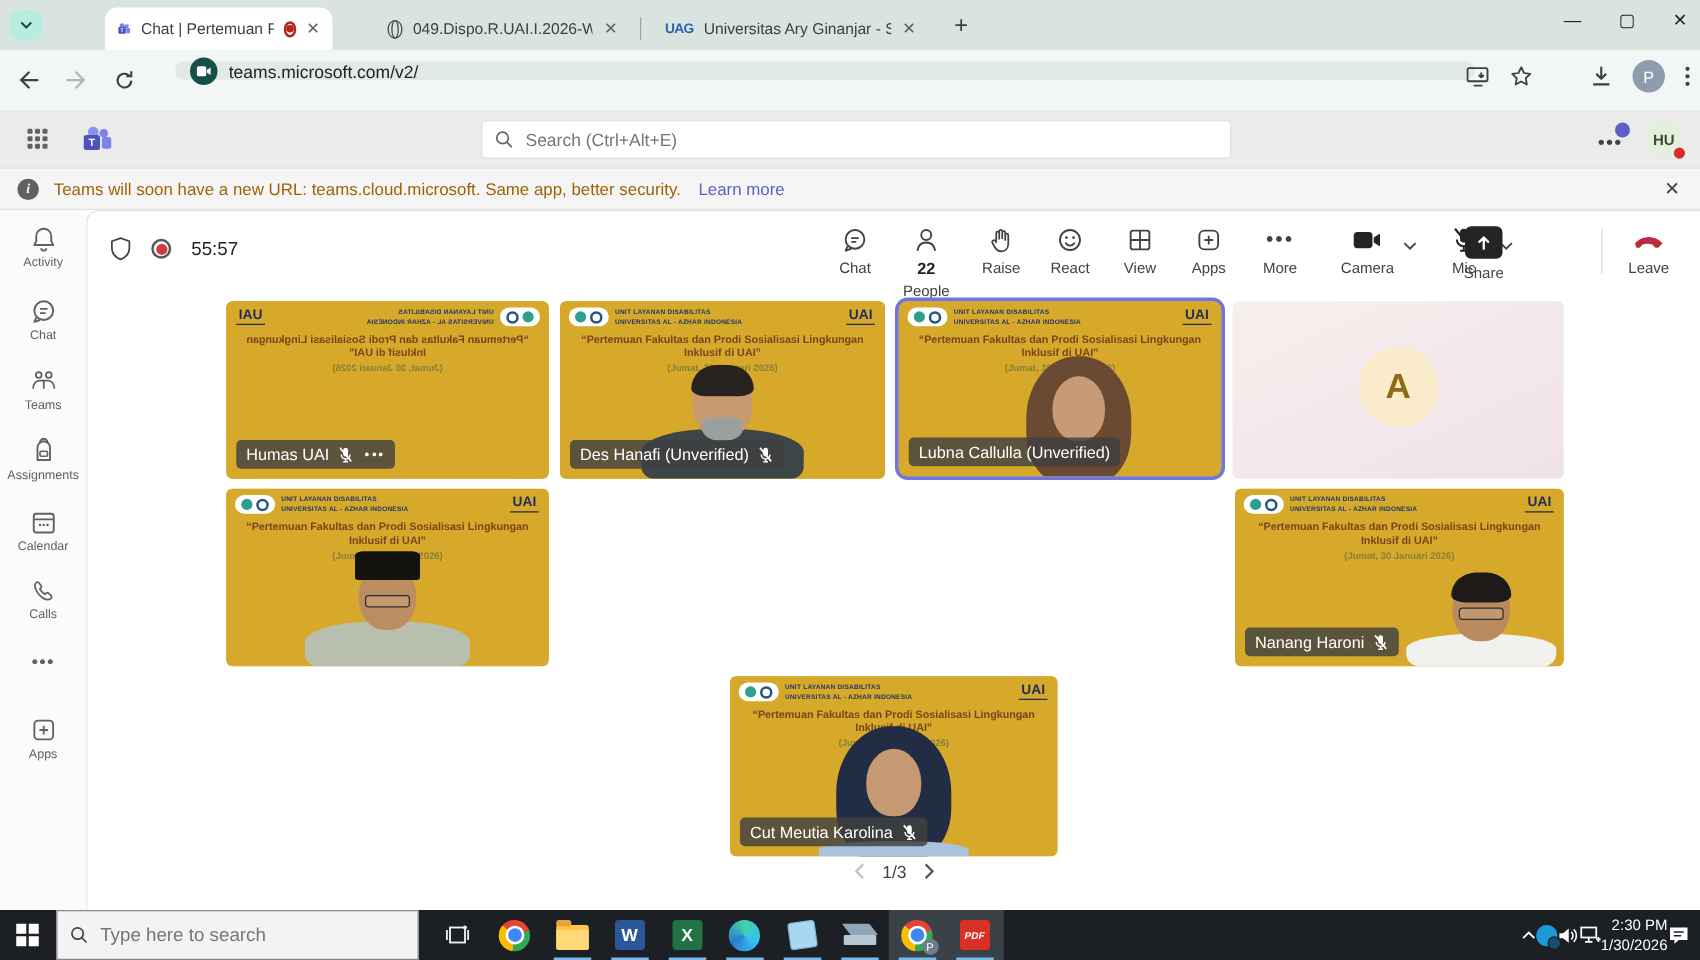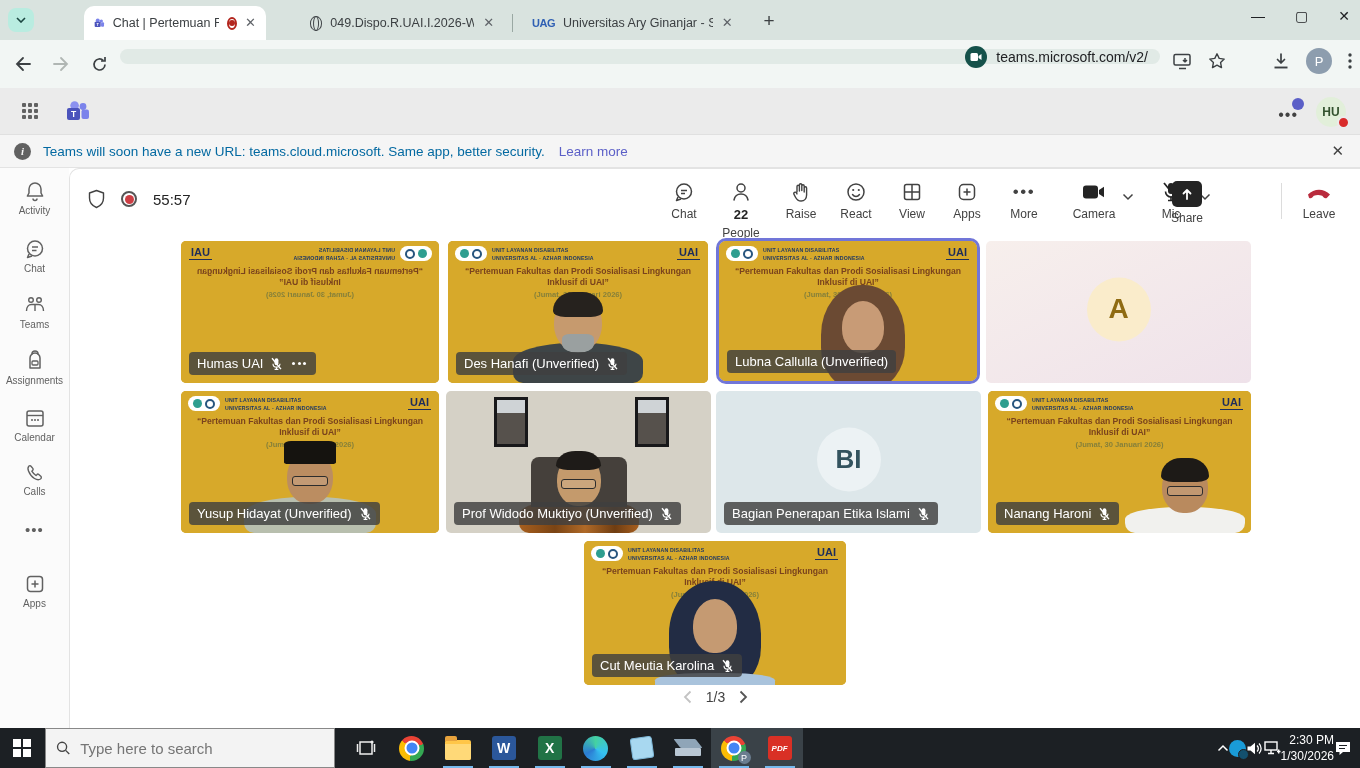--- a/index.html
+++ b/index.html
@@ -18,42 +18,42 @@
   .rec-badge i { width:6px; height:6px; border-radius:50%; background:#b3261e; }
   .teams-fav { width:16px; height:16px; position:relative; }
   .globe-fav { width:15px; height:15px; border-radius:50%; border:1.7px solid #404548; position:relative; }
   .globe-fav:before { content:""; position:absolute; left:45%; top:-1px; bottom:-1px; width:38%; border:1.4px solid #404548; border-radius:50%; transform:translateX(-50%); left:50%; }
   .uag-fav { font-size:11px; font-weight:700; color:#2f5fb3; letter-spacing:-0.5px; }
   .newtab { position:absolute; left:758px; top:10px; font-size:19px; color:#3c4043; width:22px; text-align:center; }
   .wincontrols { position:absolute; right:10px; top:8px; display:flex; gap:30px; color:#202124; font-size:14px; }
 
   #toolbar { position:absolute; left:0; top:40px; width:1360px; height:48px; background:#f2f6f4; display:flex; align-items:center; }
   .navbtn { width:30px; height:30px; display:flex; align-items:center; justify-content:center; margin-left:8px; }
-  #omnibox { position:absolute; left:120px; top:49px; width:1040px; height:15px; border-radius:16px; background:#e1eae6; display:flex; align-items:center; padding:0 12px;justify-content:flex-end; }
+  #omnibox { position:absolute; left:140px; top:49px; width:1040px; height:15px; border-radius:16px; background:#e1eae6; display:flex; align-items:center; padding:0 12px; }
   .site-chip { width:22px; height:22px; border-radius:50%; background:#15514a; display:flex; align-items:center; justify-content:center; margin-right:9px; }
   #omnibox .url { font-size:14px; color:#202124; }
   .tb-right { position:absolute; right:8px; top:48px; display:flex; align-items:center; gap:16px; }
   .avatarP { width:26px; height:26px; border-radius:50%; background:#8d9dae; color:#fff; font-size:13px; display:flex; align-items:center; justify-content:center; }
 
   
   #teamsbar { position:absolute; left:0; top:88px; width:1360px; height:47px; background:#ebebeb; border-bottom:1px solid #e0e0e0; }
   .waffle { position:absolute; left:22px; top:15px; width:18px; height:18px; display:grid; grid-template-columns:repeat(3,4px); grid-template-rows:repeat(3,4px); gap:2px; }
   .waffle i { background:#616161; border-radius:1px; }
   .tlogo { position:absolute; left:66px; top:12px; }
   #teams-search { position:absolute; left:385px; top:8px; width:600px; height:31px; background:#fff; border:1px solid #e0e0e0; border-radius:4px; display:flex; align-items:center; padding:0 10px; gap:10px; }
   #teams-search input { border:none; outline:none; font-size:14px; color:#616161; background:transparent; width:100%; font-family:"Liberation Sans",sans-serif; }
   .hdr-more { position:absolute; right:62px; top:18px; color:#424242; font-size:16px; letter-spacing:1px; }
   .hdr-dot { position:absolute; right:56px; top:10px; width:12px; height:12px; border-radius:50%; background:#5b5fc7; }
   .avatarHU { position:absolute; right:14px; top:9px; width:30px; height:30px; border-radius:50%; background:#e2efda; color:#33522e; font-size:12px; font-weight:bold; display:flex; align-items:center; justify-content:center; }
   .statusdot { position:absolute; right:10px; top:28px; width:13px; height:13px; border-radius:50%; background:#d92b2b; border:2px solid #ebebeb; }
 
   
   #banner { position:absolute; left:0; top:135px; width:1360px; height:33px; background:#f5f5f5; border-bottom:1px solid #e3e3e3; display:flex; align-items:center; padding:0 14px; gap:12px; }
   .info-ic { width:17px; height:17px; border-radius:50%; background:#616161; color:#f5f5f5; font-size:11px; font-weight:bold; display:flex; align-items:center; justify-content:center; font-family:"Liberation Serif",serif; font-style:italic; }
-  #banner .txt { font-size:13.5px; color:#0369a1; }
+  #banner .txt { font-size:13.5px; color:#a16207; }
   #banner .link { font-size:13.5px; color:#5b5fc7; margin-left:2px; }
   #banner .bx { position:absolute; right:16px; color:#424242; font-size:15px; }
 
   
   #sidebar { position:absolute; left:0; top:168px; width:69px; height:560px; background:#fbfbfb; }
   .side-item { position:absolute; left:0; width:69px; display:flex; flex-direction:column; align-items:center; gap:3px; color:#616161; }
   .side-item .lbl { font-size:10px; color:#616161; }
 
   
   #stage { position:absolute; left:69px; top:168px; width:1291px; height:560px; background:#fff; border-left:1px solid #e3e3e3; border-top:1px solid #e3e3e3; border-top-left-radius:10px; }
@@ -243,20 +243,27 @@
       <i></i>
       <i></i>
     </div>
   <svg class="tlogo" width="26" height="24" viewBox="0 0 26 24">
       <circle cx="17" cy="6.5" r="3.4" fill="#7b83eb"></circle>
       <circle cx="8.6" cy="5.6" r="4.3" fill="#8b91f0"></circle>
       <rect x="1" y="8" width="13" height="12" rx="2" fill="#4b53bc"></rect>
       <text x="7.5" y="16.8" font-size="8.5" fill="#fff" text-anchor="middle" font-weight="bold">T</text>
       <rect x="15.5" y="9.5" width="7.5" height="9.5" rx="2" fill="#7b83eb"></rect>
     </svg>
+  <div id="teams-search">
+    <svg width="15" height="15" viewBox="0 0 15 15">
+        <circle cx="6.3" cy="6.3" r="4.8" fill="none" stroke="#616161" stroke-width="1.4"></circle>
+        <path d="M10 10l4 4" stroke="#616161" stroke-width="1.4"></path>
+      </svg>
+    <input placeholder="Search (Ctrl+Alt+E)" style="">
+  </div>
   <div class="hdr-more">•••</div>
   <div class="hdr-dot"></div>
   <div class="avatarHU">HU</div>
   <div class="statusdot"></div>
 </div>
 
 <div id="banner">
   <span class="info-ic">i</span>
   <span class="txt">Teams will soon have a new URL: teams.cloud.microsoft. Same app, better security.</span>
   <span class="link">Learn more</span>
@@ -527,69 +534,23 @@
       <div class="stitle">“Pertemuan Fakultas dan Prodi Sosialisasi Lingkungan Inklusif di UAI”</div>
       <div class="ssub">(Jumat, 30 Januari 2026)</div>
     </div>
     <div class="pwrap" style="left:50%; bottom:0; transform:translateX(-50%); width:132px;">
       <div class="head" style="width:46px; height:54px; margin:0 auto; background:#bb8d61;">
         <div class="cap"></div>
         <div class="glasses"></div>
       </div>
       <div class="torso" style="width:132px; height:36px; background:#b8bfae; margin-top:-7px;"></div>
     </div>
-    <div class="name-tag">
-      <span class="nm">Yusup Hidayat (Unverified)</span>
-      <svg width="13" height="14" viewBox="0 0 20 22">
-          <rect x="7" y="2" width="6" height="11" rx="3" fill="#fff"></rect>
-          <path d="M4.5 10.5a5.5 5.5 0 0 0 11 0" fill="none" stroke="#fff" stroke-width="1.8"></path>
-          <path d="M10 16v3.5M7 19.5h6" stroke="#fff" stroke-width="1.8"></path>
-          <path d="M3 2l14 17" stroke="#fff" stroke-width="2.2"></path>
-        </svg>
-    </div>
-  </div>
-
-  <div class="tile" style="left:376px; top:222px; width:265px; height:142px; background:#d5d1c6;">
-    <div class="portrait" style="left:48px; top:6px;">
-        <i></i>
-      </div>
-    <div class="portrait" style="right:42px; top:6px;">
-        <i></i>
-      </div>
-    <div class="pwrap" style="left:50%; bottom:0; transform:translateX(-50%); width:140px;">
-      <div style="position:absolute; left:50%; transform:translateX(-50%); bottom:26px; width:96px; height:50px; background:#45403b; border-radius:8px 8px 0 0;"></div>
-      <div class="head" style="width:44px; height:52px; margin:0 auto; background:#c49a6c; position:relative;">
-        <div class="hair" style="background:#1e1b18; height:36%;"></div>
-        <div class="glasses"></div>
-      </div>
-      <div class="torso" style="width:120px; height:34px; background:linear-gradient(90deg,#a85f1e,#7a4414 30%,#b06a28 55%,#6f3d12 80%,#a85f1e); margin:-7px auto 0;"></div>
-    </div>
-    <div class="name-tag">
-      <span class="nm">Prof Widodo Muktiyo (Unverified)</span>
-      <svg width="13" height="14" viewBox="0 0 20 22">
-          <rect x="7" y="2" width="6" height="11" rx="3" fill="#fff"></rect>
-          <path d="M4.5 10.5a5.5 5.5 0 0 0 11 0" fill="none" stroke="#fff" stroke-width="1.8"></path>
-          <path d="M10 16v3.5M7 19.5h6" stroke="#fff" stroke-width="1.8"></path>
-          <path d="M3 2l14 17" stroke="#fff" stroke-width="2.2"></path>
-        </svg>
-    </div>
-  </div>
-
-  <div class="tile avatar-tile" style="left:646px; top:222px; width:265px; height:142px; background:#dde7ea;">
-    <div class="bigavatar" style="width:64px; height:64px; background:#ecf2f4; color:#33535e; font-size:26px;">BI</div>
-    <div class="name-tag">
-      <span class="nm">Bagian Penerapan Etika Islami</span>
-      <svg width="13" height="14" viewBox="0 0 20 22">
-          <rect x="7" y="2" width="6" height="11" rx="3" fill="#fff"></rect>
-          <path d="M4.5 10.5a5.5 5.5 0 0 0 11 0" fill="none" stroke="#fff" stroke-width="1.8"></path>
-          <path d="M10 16v3.5M7 19.5h6" stroke="#fff" stroke-width="1.8"></path>
-          <path d="M3 2l14 17" stroke="#fff" stroke-width="2.2"></path>
-        </svg>
-    </div>
-  </div>
+  </div>
+
+
 
   <div class="tile" style="left:918px; top:222px; width:263px; height:142px;">
     <div class="slide">
       <div class="slide-head">
         <span class="pill">
             <i class="ld1"></i>
             <i class="ld2"></i>
           </span>
         <span class="org"><span>UNIT LAYANAN DISABILITAS</span><br><span>UNIVERSITAS AL - AZHAR INDONESIA</span></span>
         <span class="uai">UAI</span>

